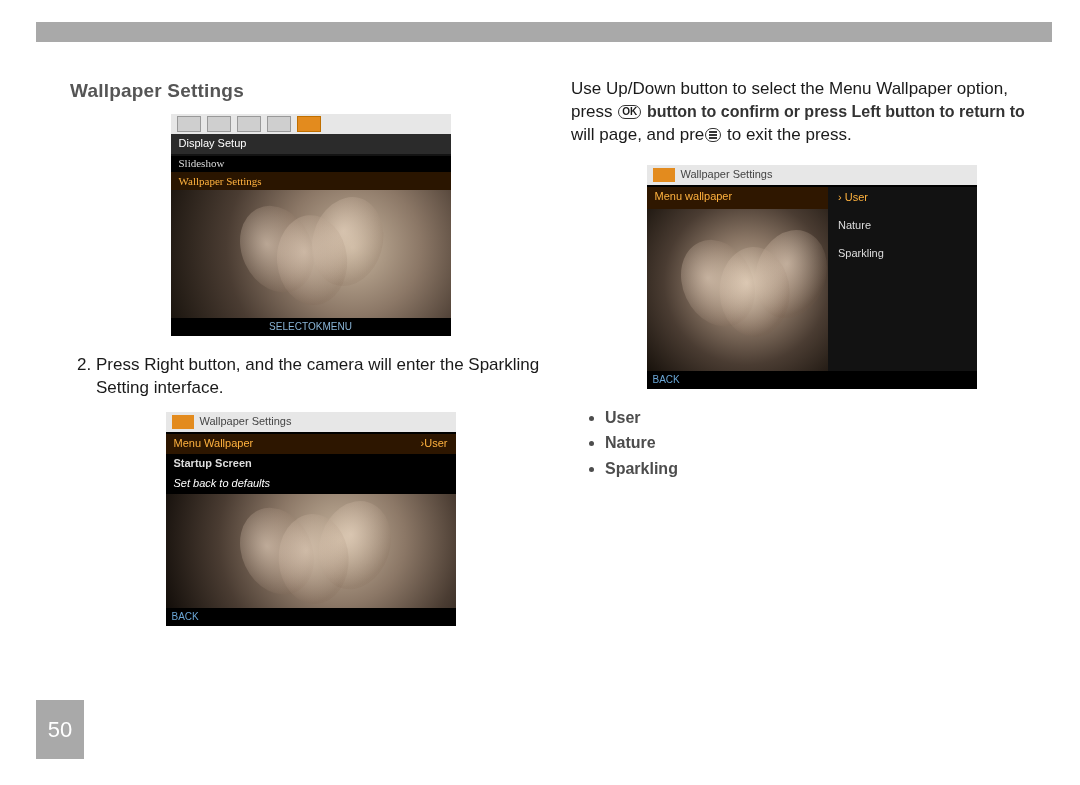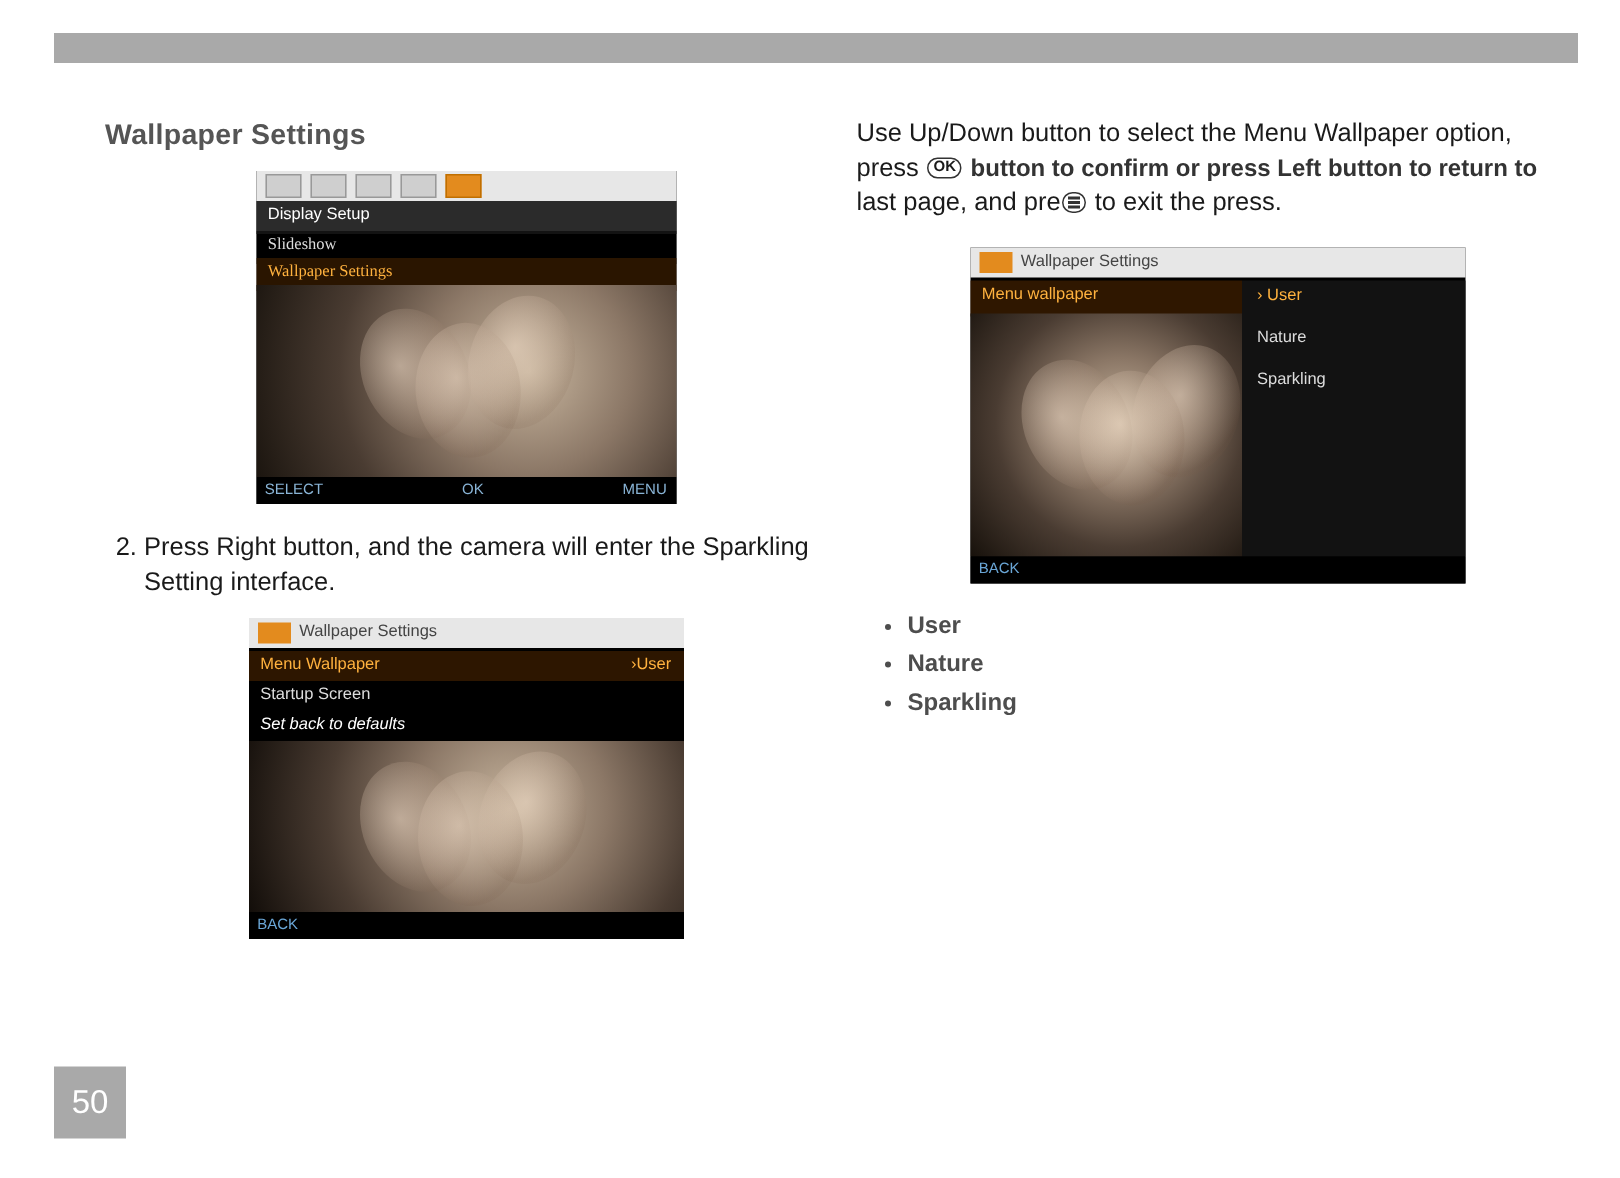--- a/index.html
+++ b/index.html
@@ -81,39 +81,39 @@
     background: radial-gradient(circle at 65% 45%, #c7b59e 0%, #8b7766 35%, #4a3c32 65%, #1b150f 100%);
   }
   .petal {
     position: absolute; width: 70px; height: 90px; border-radius: 50% 50% 50% 50%;
     background: radial-gradient(ellipse at 40% 40%, rgba(240,220,200,.55), rgba(120,90,70,.1) 70%);
     transform-origin: bottom center;
   }
   .s1-footer {
     position: absolute; bottom: 0; left: 0; right: 0; height: 18px;
     background: rgba(0,0,0,.85); color: #89b4d6; font-size: 10px;
-    display: flex; align-items: center; justify-content: space-between; padding: 0 6px;
+    display: flex; align-items: center; justify-content: center; padding: 0 6px;
   }
 
   
   .shot2 { width: 290px; height: 214px; }
   .s2-title {
     position: absolute; top: 0; left: 0; right: 0; height: 20px;
     background: #e7e7e7; display: flex; align-items: center; gap: 6px; padding: 0 6px;
     font-size: 11px; color: #444;
   }
   .s2-title .badge { width: 22px; height: 14px; background: #e38b1e; }
   .s2-listrow {
     position: absolute; left: 0; right: 0; height: 20px;
     font-size: 11px; color: #ddd; background: rgba(0,0,0,.55);
     display: flex; justify-content: space-between; align-items: center; padding: 0 8px;
   }
   .s2-listrow.sel { color: #ffb23e; background: rgba(60,30,0,.75); }
   .s2-listrow.r1 { top: 22px; }
-  .s2-listrow.r2 { top: 42px; }
+  .s2-listrow.r2 { top: 42px; font-weight: bold; }
   .s2-listrow.r3 { top: 62px; color: #fff; font-style: italic; }
   .s2-bg {
     position: absolute; top: 82px; left: 0; right: 0; bottom: 18px;
     background: radial-gradient(circle at 60% 40%, #c7b59e 0%, #8b7766 35%, #4a3c32 65%, #120d09 100%);
   }
   .s2-footer {
     position: absolute; bottom: 0; left: 0; right: 0; height: 18px;
     background: rgba(0,0,0,.88); color: #6aa6d6; font-size: 10px; padding: 0 6px;
     display: flex; align-items: center;
   }
@@ -156,21 +156,21 @@
     list-style: disc; margin: 15px 0 0 34px; padding: 0;
     color: #4d4d4d; font-weight: bold; font-size: 16px;
   }
   .options-list li { margin-bottom: 4px; }
 
   .page-num-box {
     position: absolute;
     left: 36px;
     bottom: 26px;
     width: 48px;
-    height: 48px;
+    height: 59px;
     background: #a9a9a9;
     color: #fff;
     font-size: 22px;
     display: flex;
     align-items: center;
     justify-content: center;
   }
 
   .inline-ok {
     display: inline-block;
@@ -258,21 +258,21 @@
         <span>BACK</span>
       </div>
     </div>
   </div>
 
   <div class="col">
     <div>
       <span>Use Up/Down button to select the Menu Wallpaper option, press</span>
       <span class="inline-ok">OK</span>
       <span class="bold-blurb">button to confirm or press Left button to return to</span><br>
-      <span>last page, and pre</span><span class="inline-menu"></span>
+      <span>will page, and pre</span><span class="inline-menu"></span>
       <span>to exit the press.</span>
     </div>
 
     <div class="figure shot3" style="margin-top:18px;">
       <div class="s3-title">
         <div class="badge"></div>
         <span>Wallpaper Settings</span>
       </div>
       <div class="s3-leftcol">
         <div class="s3-leftrow">Menu wallpaper</div>

